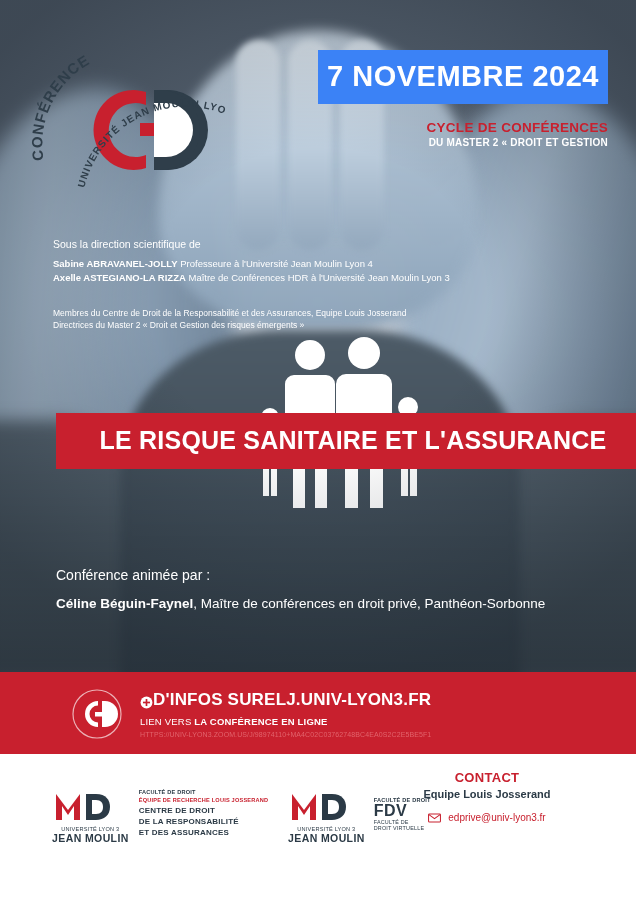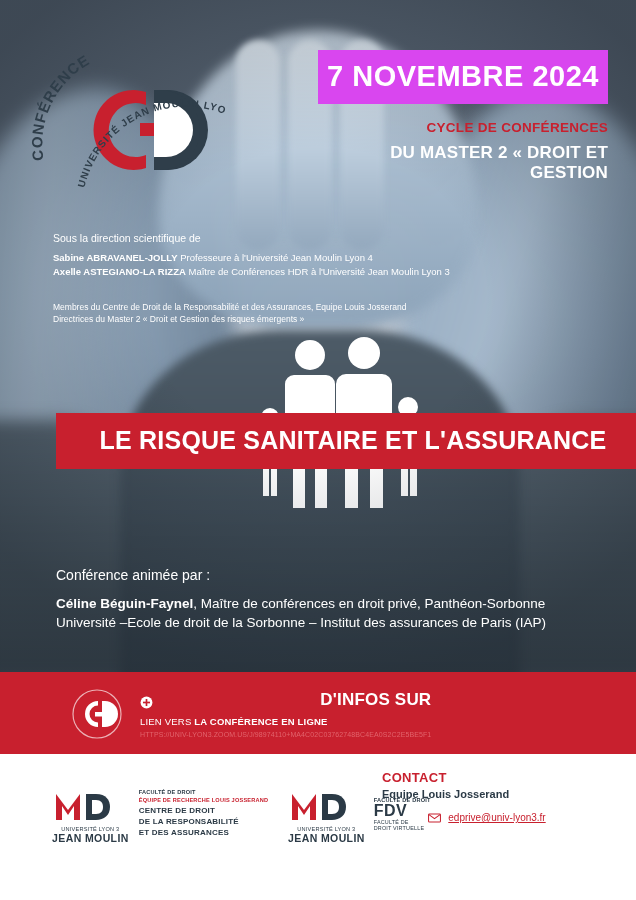--- a/index.html
+++ b/index.html
@@ -78,21 +78,21 @@
   
   .logo-top { position: absolute; left: 28px; top: 50px; width: 210px; height: 160px; }
   .logo-top svg { display: block; }
 
   
   .date-block {
     position: absolute; right: 28px; top: 50px;
     width: 290px;
   }
   .date-bar {
-    background: #d946ef;
+    background: #3b82f6;
     color: #ffffff;
     text-align: center;
     font-size: 29px;
     font-weight: bold;
     letter-spacing: .5px;
     padding: 10px 2px 11px;
   }
   .time-row { display: flex; justify-content: flex-end; margin-top: 6px; }
   .time-bar {
     background: #3d4b57;
@@ -109,29 +109,29 @@
     text-align: right;
     color: #ffffff;
   }
   .cycle .l1 {
     color: #c8202e;
     font-weight: bold;
     font-size: 13.5px;
     letter-spacing: .3px;
   }
   .cycle .l2, .cycle .l3 {
-    font-size: 17px;
+    font-size: 10px;
     font-weight: bold;
     letter-spacing: .2px;
-    margin-top: 8px;
+    margin-top: 2px;
   }
 
   
   .direction {
-    position: absolute; left: 53px; top: 232px; width: 420px;
+    position: absolute; left: 53px; top: 238px; width: 420px;
     color: #ffffff;
   }
   .direction .head { font-size: 10.5px; margin-bottom: 7px; }
   .direction .name-line { font-size: 9.5px; line-height: 1.45; }
   .direction .name-line b { font-size: 9.5px; }
   .direction .members { font-size: 8.5px; line-height: 1.45; margin-top: 22px; }
 
   
   .title-banner {
     position: absolute; left: 56px; top: 413px; width: 594px;
@@ -152,21 +152,21 @@
 
   
   .red-band {
     position: absolute; left: 0; top: 672px; width: 636px; height: 82px;
     background: #c8202e;
   }
   .band-logo { position: absolute; left: 66px; top: 688px; width: 62px; height: 52px; }
   .band-text { position: absolute; left: 140px; top: 690px; color: #ffffff; }
   .band-text .line1 {
     font-size: 17px; font-weight: bold; letter-spacing: .2px;
-    display: flex; align-items: center; gap: 18px; justify-content: space-between;
+    display: flex; align-items: center; gap: 0;
   }
   .plus-ico { width: 13px; height: 13px; flex: 0 0 auto; }
   .band-text .line2 { font-size: 9.5px; margin-top: 6px; letter-spacing: .2px; }
   .band-text .line2 b { font-weight: bold; margin-top: 8px; }
   .band-text .line3 {
     font-size: 7px; margin-top: 4px; color: #e2636c; letter-spacing: .1px;
     word-break: break-all;
   }
 
   
@@ -181,26 +181,26 @@
 
   .fac-txt { line-height: 1.35; }
   .fac-txt .t1 { font-size: 5.6px; color: #2b3a46; font-weight: bold; letter-spacing: .2px; }
   .fac-txt .t2 { font-size: 5.6px; color: #c8202e; font-weight: bold; letter-spacing: .2px; }
   .fac-txt .t3 { font-size: 8px; color: #2b3a46; font-weight: bold; letter-spacing: .2px; margin-top: 2px; }
 
   .fdv-txt .d1 { font-size: 5.6px; color: #2b3a46; font-weight: bold; letter-spacing: .2px; }
   .fdv-txt .d2 { font-size: 16px; color: #2b3a46; font-weight: bold; letter-spacing: .5px; line-height: 1.05; }
   .fdv-txt .d3 { font-size: 5.4px; color: #2b3a46; letter-spacing: .2px; }
 
-  .contact { position: absolute; right: 44px; top: 770px; width: 210px; }
+  .contact { position: absolute; right: 44px; top: 770px; width: 210px; text-align: center; }
   .contact .c-title { font-size: 13px; font-weight: bold; color: #c8202e; letter-spacing: .3px; }
   .contact .c-sub { font-size: 11px; color: #2b3a46; font-weight: bold; margin-top: 3px; }
   .contact .c-mail {
     margin-top: 12px; display: flex; align-items: center; justify-content: center; gap: 7px;
-    font-size: 10px; color: #c8202e; text-decoration: underline;
+    font-size: 10px; color: #c8202e; 
   }
   .mail-ico { width: 13px; height: 10px; flex: 0 0 auto; }
 </style>
 </head>
 <body>
 
 <div class="poster">
 
   <div class="photo">
     <div class="hand-left"></div>
@@ -279,21 +279,20 @@
       <div>Directrices du Master 2 « Droit et Gestion des risques émergents »</div>
     </div>
   </div>
 
   <div class="title-banner">LE RISQUE SANITAIRE ET L'ASSURANCE</div>
 
   <div class="speaker">
     <div class="lead">Conférence animée par :</div>
     <div class="body">
       <span><b>Céline Béguin-Faynel</b><span>, Maître de conférences en droit privé, Panthéon-Sorbonne</span></span>
-      <div>Université –Ecole de droit de la Sorbonne – Institut des assurances de Paris (IAP)</div>
     </div>
   </div>
 
   <div class="red-band"></div>
   <div class="band-logo">
     <svg viewBox="0 0 62 52" width="62" height="52" aria-hidden="true">
       <circle cx="31" cy="26" r="24" fill="none" stroke="#ffffff" stroke-width="1.2" opacity=".65"></circle>
       <path d="M32 13 a13 13 0 1 0 0 26 l0 -4.5 a8.5 8.5 0 1 1 0 -17 z" fill="#ffffff"></path>
       <rect x="29" y="24" width="9" height="4.5" fill="#ffffff"></rect>
       <path d="M36 13 h3 a13 13 0 0 1 0 26 h-3 z" fill="#ffffff"></path>
@@ -302,20 +301,21 @@
   <div class="band-text">
     <div class="line1">
       <span class="plus-ico">
         <svg viewBox="0 0 14 14" width="13" height="13" aria-hidden="true">
           <circle cx="7" cy="7" r="6.4" fill="#ffffff"></circle>
           <rect x="6.1" y="3.2" width="1.8" height="7.6" fill="#c8202e"></rect>
           <rect x="3.2" y="6.1" width="7.6" height="1.8" fill="#c8202e"></rect>
         </svg>
       </span>
       <span>D'INFOS SUR </span>
+        <span>ELJ.UNIV-LYON3.FR</span>
     </div>
     <div class="line2">
       <span>LIEN VERS </span><b>LA CONFÉRENCE EN LIGNE</b>
     </div>
     <div class="line3">HTTPS://UNIV-LYON3.ZOOM.US/J/98974110+MA4C02C03762748BC4EA0S2C2E5BE5F1</div>
   </div>
 
   <div class="footer"></div>
 
   <div class="f-logo1">

